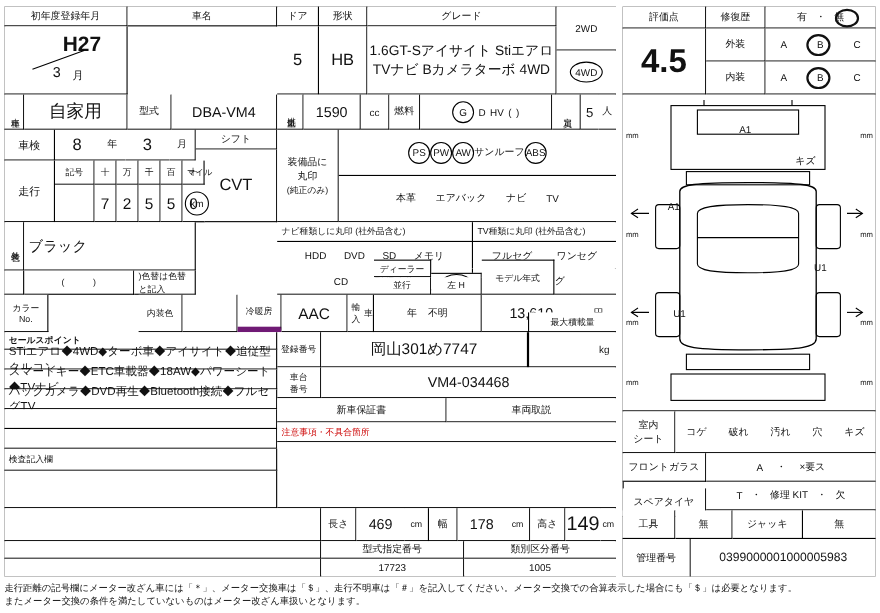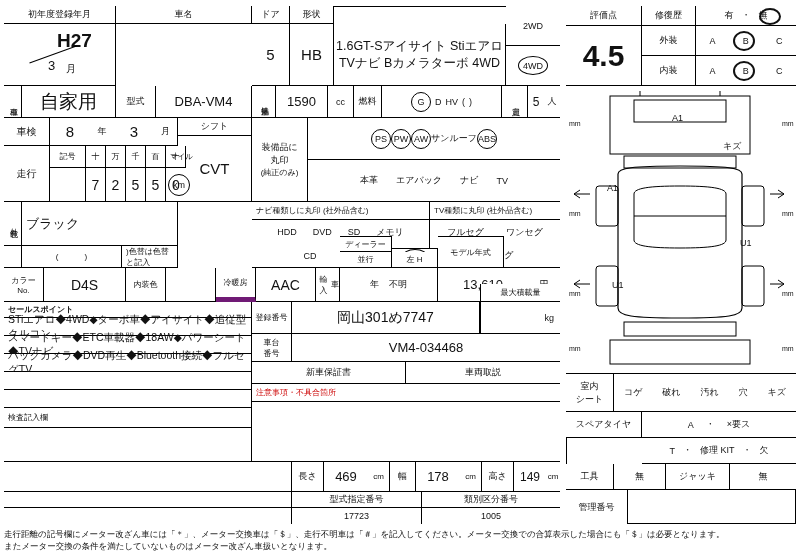--- a/index.html
+++ b/index.html
@@ -62,37 +62,40 @@
       <span class="med">5</span>
     </div>
 
   <div class="c nb" style="left:290px;top:6px;width:44px;height:18px;border-bottom:1px solid #000;border-right:1px solid #000;">
       <span class="sm">形状</span>
     </div>
   <div class="c nb" style="left:290px;top:24px;width:44px;height:62px;border-right:1px solid #000;border-bottom:1px solid #000;">
       <span class="med">HB</span>
     </div>
 
+  <div class="c nb" style="left:334px;top:6px;width:172px;height:18px;border-bottom:1px solid #000;border-right:1px solid #000;">
+      <span class="sm">グレード</span>
+    </div>
   <div class="c nb" style="left:334px;top:24px;width:172px;height:62px;border-right:1px solid #000;border-bottom:1px solid #000;flex-direction:column;justify-content:center;">
     <div style="font-size:12.5px;">1.6GT-Sアイサイト Stiエアロ</div>
     <div style="font-size:12.5px;">TVナビ Bカメラターボ 4WD</div>
   </div>
 
   <div class="c nb" style="left:506px;top:6px;width:54px;height:40px;border-bottom:1px solid #000;">
       <span class="sm">2WD</span>
     </div>
   <div class="c nb" style="left:506px;top:46px;width:54px;height:40px;border-bottom:1px solid #000;">
       <span class="ell">4WD</span>
     </div>
 
   <div class="c nb" style="left:4px;top:86px;width:18px;height:32px;border-right:1px solid #000;border-bottom:1px solid #000;">
       <span class="xs vert">車種</span>
     </div>
   <div class="c nb" style="left:22px;top:86px;width:94px;height:32px;border-right:1px solid #000;border-bottom:1px solid #000;">
-      <span style="font-size:19px;">自家用</span>
+      <span style="font-size:16px;">自家用</span>
     </div>
   <div class="c nb" style="left:116px;top:86px;width:40px;height:32px;border-right:1px solid #000;border-bottom:1px solid #000;">
       <span class="sm">型式</span>
     </div>
   <div class="c nb" style="left:156px;top:86px;width:96px;height:32px;border-right:1px solid #000;border-bottom:1px solid #000;">
       <span style="font-size:13px;">DBA-VM4</span>
     </div>
   <div class="c nb" style="left:252px;top:86px;width:24px;height:32px;border-right:1px solid #000;border-bottom:1px solid #000;">
       <span class="xs vert">排気量</span>
     </div>
@@ -262,23 +265,20 @@
   </div>
   <div class="c nb left" style="left:122px;top:246px;width:56px;height:22px;border-bottom:1px solid #000;border-right:1px solid #000;">
       <span class="xs">)色替は色替と記入</span>
     </div>
   <div class="c nb" style="left:4px;top:246px;width:18px;height:22px;border-right:1px solid #000;border-bottom:1px solid #000;"></div>
 
   <div class="c nb" style="left:4px;top:268px;width:40px;height:34px;border-right:1px solid #000;border-bottom:1px solid #000;flex-direction:column;">
     <span class="xs">カラー</span>
       <span class="xs">No.</span>
   </div>
-  <div class="c nb" style="left:44px;top:268px;width:82px;height:34px;border-right:1px solid #000;border-bottom:1px solid #000;">
-      <span style="font-size:14px;">D4S</span>
-    </div>
   <div class="c nb" style="left:126px;top:268px;width:40px;height:34px;border-right:1px solid #000;border-bottom:1px solid #000;">
       <span class="xs">内装色</span>
     </div>
   <div class="c nb" style="left:166px;top:268px;width:50px;height:34px;border-right:1px solid #000;border-bottom:1px solid #000;">
       <span class="sm"></span>
     </div>
   <div class="c nb" style="left:216px;top:268px;width:40px;height:34px;border-right:1px solid #000;border-bottom:5px solid #701a75;">
       <span class="xs">冷暖房</span>
     </div>
   <div class="c nb" style="left:256px;top:268px;width:60px;height:34px;border-right:1px solid #000;border-bottom:1px solid #000;">
@@ -394,21 +394,21 @@
   <div class="c nb" style="left:416px;top:462px;width:44px;height:30px;border-bottom:1px solid #000;">
       <span style="font-size:13px;">178</span>
     </div>
   <div class="c nb" style="left:460px;top:462px;width:22px;height:30px;border-right:1px solid #000;border-bottom:1px solid #000;">
       <span class="xs">cm</span>
     </div>
   <div class="c nb" style="left:482px;top:462px;width:32px;height:30px;border-right:1px solid #000;border-bottom:1px solid #000;">
       <span class="sm">高さ</span>
     </div>
   <div class="c nb" style="left:514px;top:462px;width:32px;height:30px;border-bottom:1px solid #000;">
-      <span style="font-size:12px;">149</span>
+      <span style="font-size:18px;">149</span>
     </div>
   <div class="c nb" style="left:546px;top:462px;width:14px;height:30px;border-bottom:1px solid #000;">
       <span class="xs">cm</span>
     </div>
 
   <div class="c nb" style="left:4px;top:492px;width:288px;height:16px;border-right:1px solid #000;border-bottom:1px solid #000;"></div>
   <div class="c nb" style="left:292px;top:492px;width:130px;height:16px;border-right:1px solid #000;border-bottom:1px solid #000;">
       <span class="sm">型式指定番号</span>
     </div>
   <div class="c nb" style="left:422px;top:492px;width:138px;height:16px;border-bottom:1px solid #000;">
@@ -525,21 +525,21 @@
 
   <div class="c nb" style="left:566px;top:412px;width:76px;height:26px;border-right:1px solid #000;border-bottom:1px solid #000;">
       <span class="sm">フロントガラス</span>
     </div>
   <div class="c nb" style="left:642px;top:412px;width:154px;height:26px;border-bottom:1px solid #000;gap:12px;">
     <span class="sm">A</span>
     <span class="sm">・</span>
     <span class="sm">×要ス</span>
   </div>
 
-  <div class="c nb" style="left:566px;top:412px;width:76px;height:26px;border-right:1px solid #000;border-bottom:1px solid #000;">
+  <div class="c nb" style="left:566px;top:444px;width:76px;height:26px;border-right:1px solid #000;border-bottom:1px solid #000;">
       <span class="sm">スペアタイヤ</span>
     </div>
   <div class="c nb" style="left:642px;top:438px;width:154px;height:26px;border-bottom:1px solid #000;gap:8px;">
     <span class="sm">T</span>
     <span class="sm">・</span>
     <span class="sm">修理 KIT</span>
     <span class="sm">・</span>
     <span class="sm">欠</span>
   </div>
 
@@ -552,19 +552,22 @@
   <div class="c nb" style="left:666px;top:464px;width:64px;height:26px;border-right:1px solid #000;border-bottom:1px solid #000;">
       <span class="sm">ジャッキ</span>
     </div>
   <div class="c nb" style="left:730px;top:464px;width:66px;height:26px;border-bottom:1px solid #000;">
       <span class="sm">無</span>
     </div>
 
   <div class="c nb" style="left:566px;top:490px;width:62px;height:34px;border-right:1px solid #000;">
       <span class="sm">管理番号</span>
     </div>
+  <div class="c nb" style="left:628px;top:490px;width:168px;height:34px;">
+      <span style="font-size:11px;">0399000001000005983</span>
+    </div>
 
   <div class="footnote">
     <div>走行距離の記号欄にメーター改ざん車には「＊」、メーター交換車は「＄」、走行不明車は「＃」を記入してください。メーター交換での合算表示した場合にも「＄」は必要となります。</div>
     <div>またメーター交換の条件を満たしていないものはメーター改ざん車扱いとなります。</div>
   </div>
 
 </div>
 
 </body></html>

